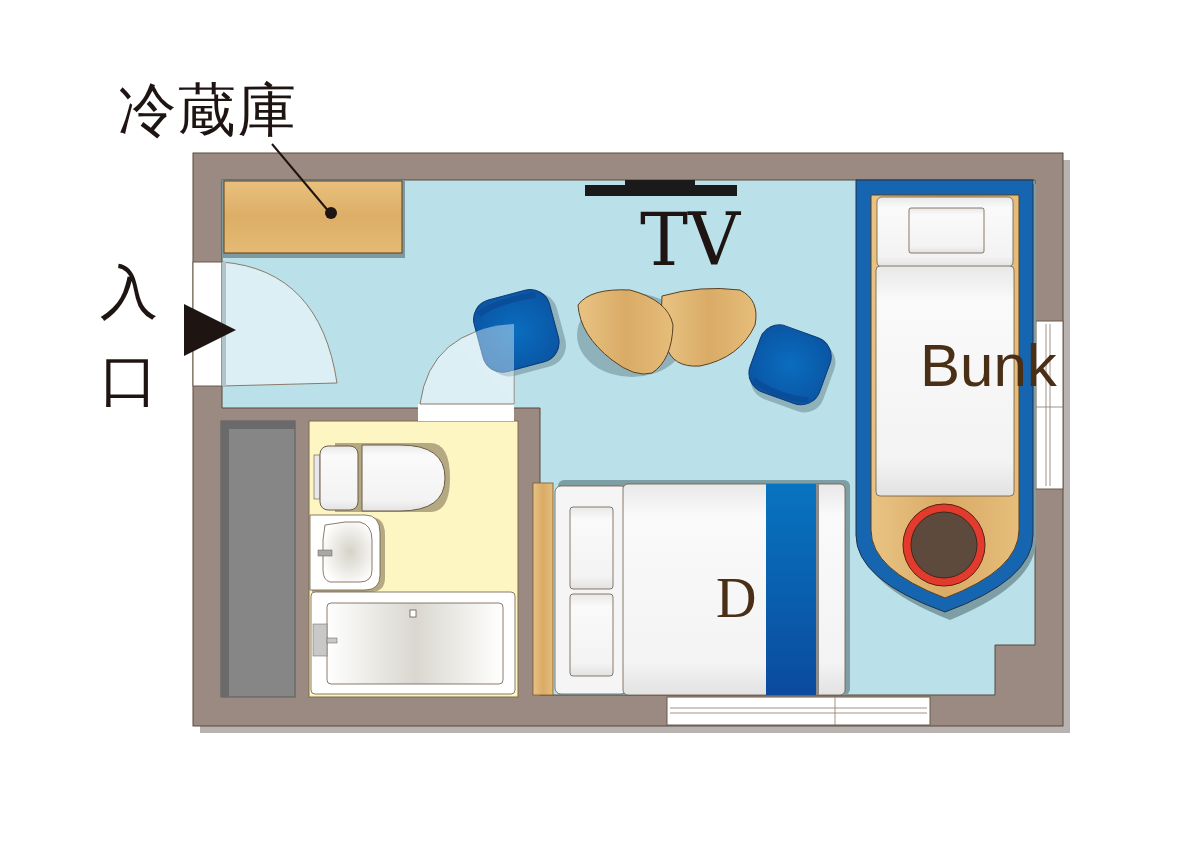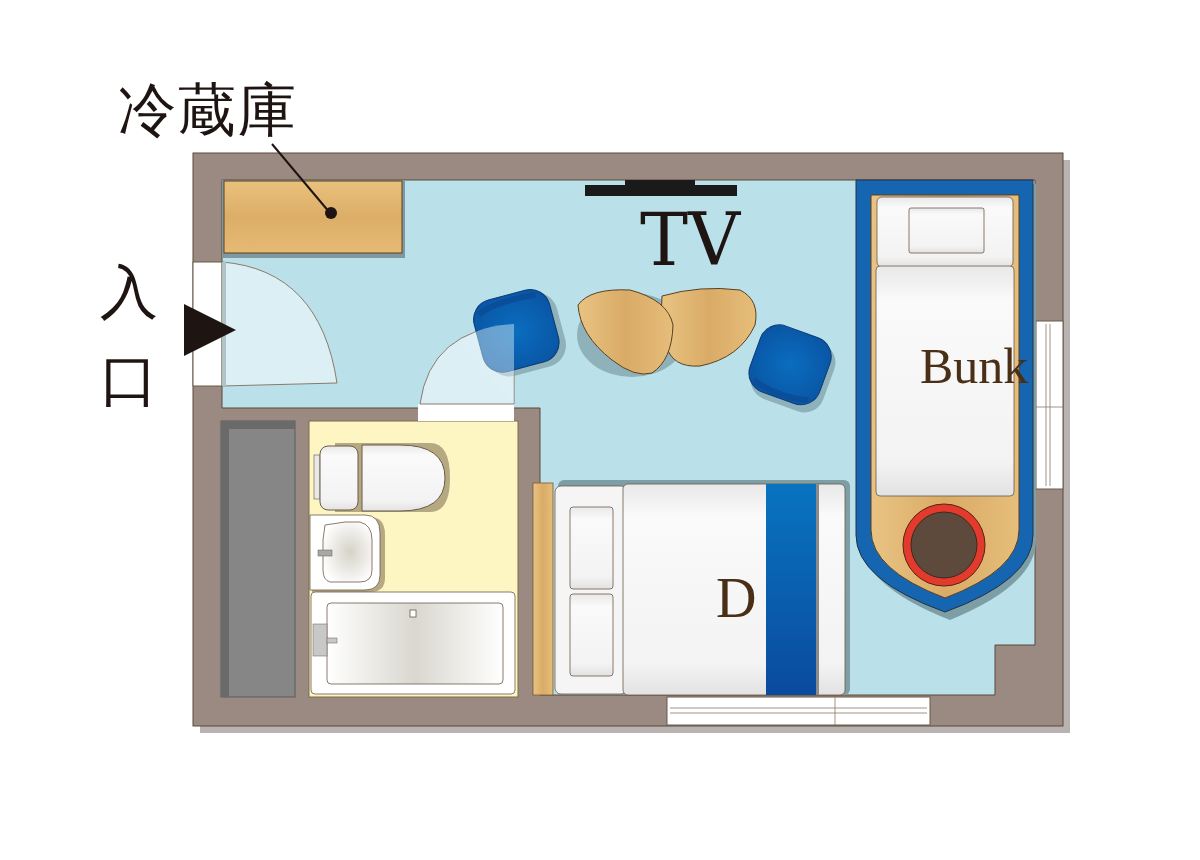--- a/index.html
+++ b/index.html
@@ -5,21 +5,21 @@
   html, body { margin:0; padding:0; background:#ffffff; }
   body { width:1200px; height:860px; position:relative; overflow:hidden; font-family:"DejaVu Sans", sans-serif; }
   .canvas { position:absolute; left:0; top:0; width:1120px; height:860px; }
   .label-jp { position:absolute; color:#1e1512; font-family:"DejaVu Sans", sans-serif; }
   .fridge-label { left:118px; top:78px; font-size:58px; letter-spacing:2px; line-height:64px; }
   .entrance-label { left:100px; font-size:58px; line-height:60px; }
   .entrance-1 { top:262px; }
   .entrance-2 { top:350px; }
   .label-serif { position:absolute; font-family:"DejaVu Serif", "Liberation Serif", serif; color:#1e1512;margin-left:40px; }
   .tv-label { left:600px; top:200px; font-size:72px; line-height:80px; }
-  .bunk-label { left:880px; top:336px; font-size:50px; line-height:60px; color:#4a2f17; font-family:Liberation Serif, serif; }
+  .bunk-label { left:880px; top:336px; font-size:60px; line-height:60px; color:#4a2f17; font-family:Liberation Sans, sans-serif; }
   .d-label { left:676px; top:566px; font-size:56px; line-height:64px; color:#4a2f17; font-family:"Liberation Serif", serif; }
 </style>
 </head>
 <body>
 
 <div class="canvas">
   <svg width="1200" height="860" viewBox="0 0 1200 860" xmlns="http://www.w3.org/2000/svg">
     <defs>
       <linearGradient id="woodH" x1="0" y1="0" x2="0" y2="1">
         <stop offset="0" stop-color="#e9c07c"></stop>

